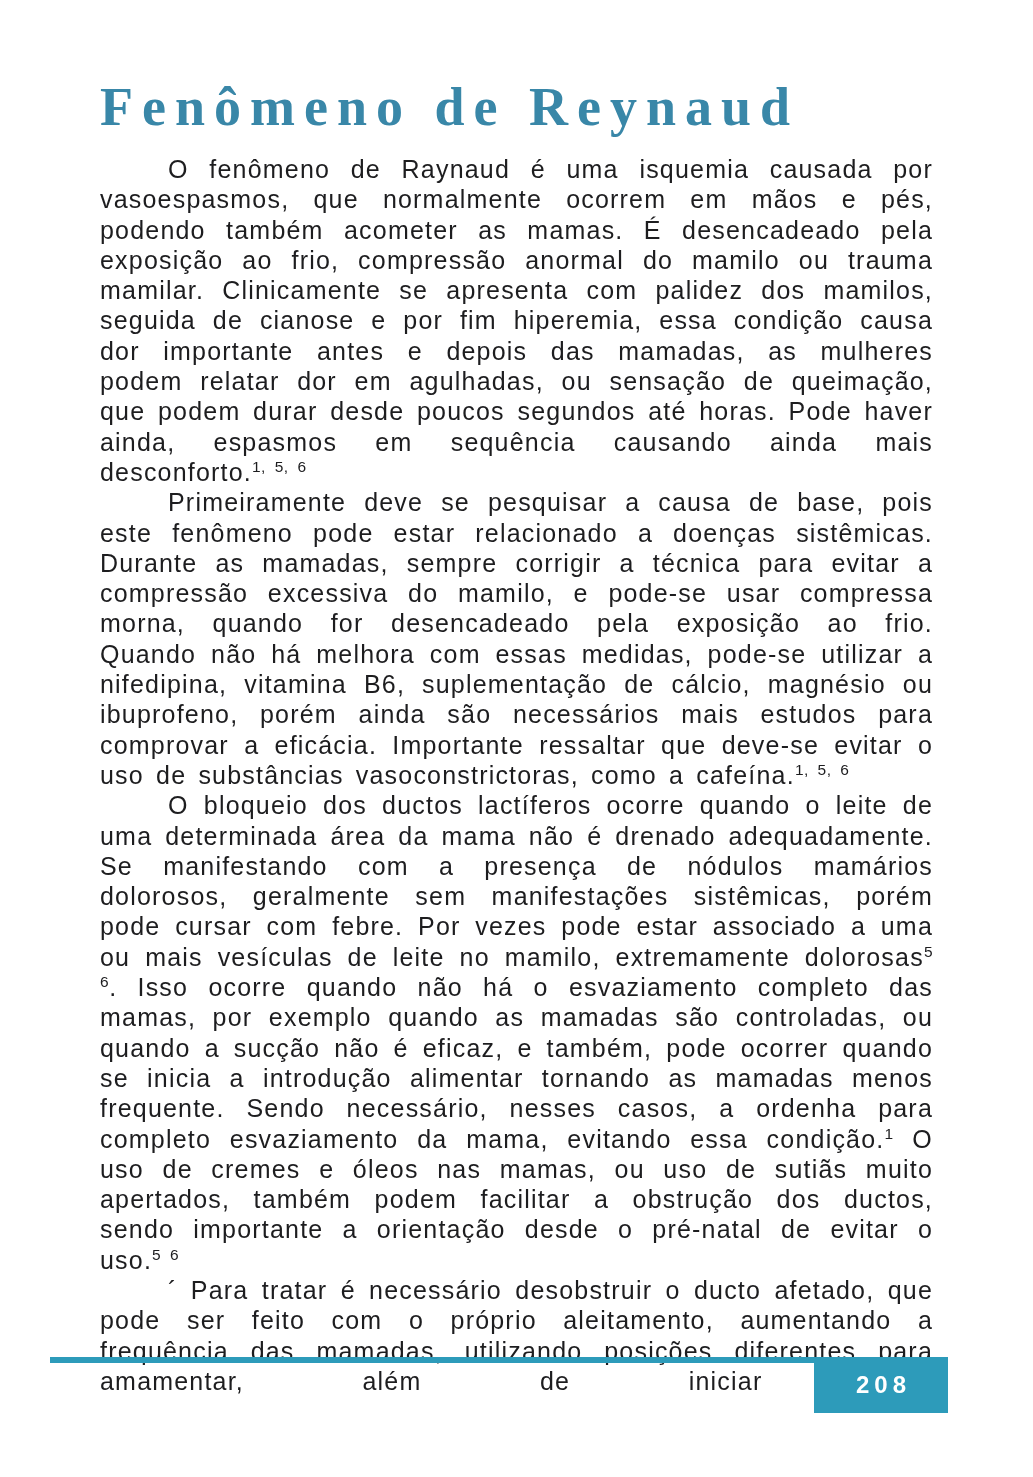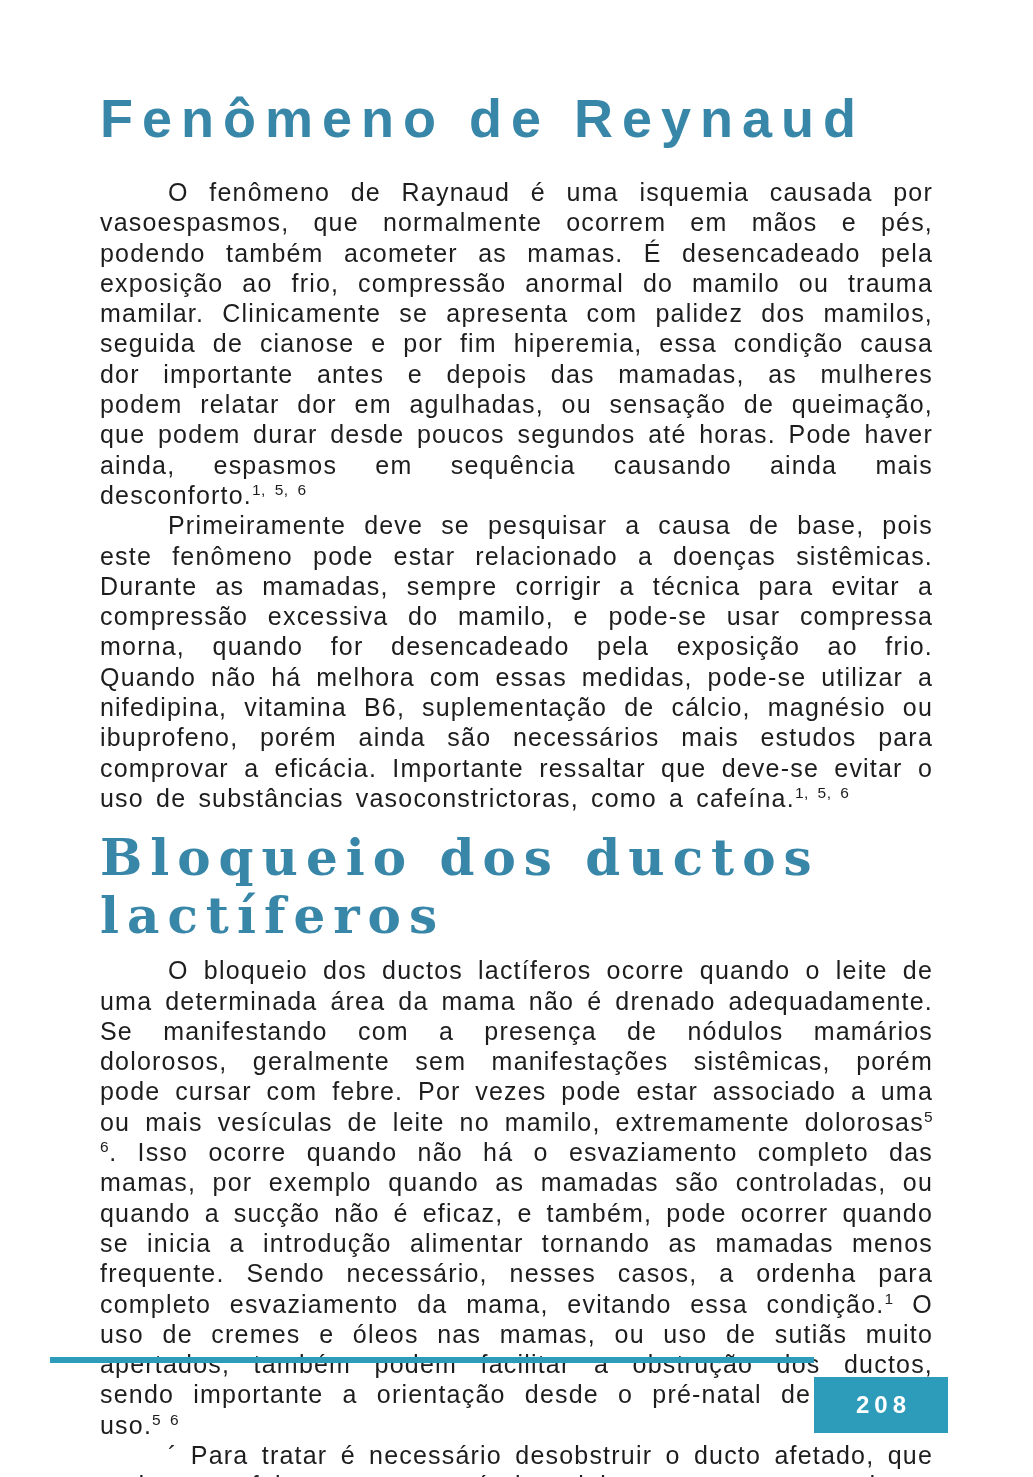--- a/index.html
+++ b/index.html
@@ -16,25 +16,25 @@
     overflow:hidden;
     font-family:"Liberation Sans",sans-serif;
   }
   .content{
     position:absolute;
     top:0;left:0;
     width:833px;
     padding:76px 100px 0 100px;
   }
   h1.doc-heading{
-    font-family:Liberation Sans, sans-serif;
+    font-family:Liberation Serif, serif;
     font-weight:bold;
     color:var(--heading);
     font-size:54px;
-    line-height:85px;
+    line-height:62px;
     letter-spacing:9px;
     margin:0 0 16px 0;
   }
   h2.doc-heading{
     font-family:"DejaVu Serif","Liberation Serif",serif;
     font-weight:bold;
     color:var(--heading);
     font-size:50px;
     line-height:58px;
     letter-spacing:8px;
@@ -69,21 +69,20 @@
   .page-number-badge{
     position:absolute;
     left:814px;
     top:1357px;
     width:134px;
     height:56px;
     background:var(--accent);
     display:flex;
     align-items:center;
     justify-content:center;
-    margin-top:20px;
   }
   .page-number-badge .num{
     color:#ffffff;
     font-weight:bold;
     font-size:24px;
     letter-spacing:5px;
     font-family:"Liberation Sans",sans-serif;
     padding-left:5px; 
   }
 </style>
@@ -92,21 +91,20 @@
 
 <div class="content">
 
   <section>
     <h1 class="doc-heading">Fenômeno de Reynaud</h1>
     <p class="body-par">O fenômeno de Raynaud é uma isquemia causada por vasoespasmos, que normalmente ocorrem em mãos e pés, podendo também acometer as mamas. É desencadeado pela exposição ao frio, compressão anormal do mamilo ou trauma mamilar. Clinicamente se apresenta com palidez dos mamilos, seguida de cianose e por fim hiperemia, essa condição causa dor importante antes e depois das mamadas, as mulheres podem relatar dor em agulhadas, ou sensação de queimação, que podem durar desde poucos segundos até horas. Pode haver ainda, espasmos em sequência causando ainda mais desconforto.<sup>1, 5, 6</sup></p>
     <p class="body-par">Primeiramente deve se pesquisar a causa de base, pois este fenômeno pode estar relacionado a doenças sistêmicas. Durante as mamadas, sempre corrigir a técnica para evitar a compressão excessiva do mamilo, e pode-se usar compressa morna, quando for desencadeado pela exposição ao frio. Quando não há melhora com essas medidas, pode-se utilizar a nifedipina, vitamina B6, suplementação de cálcio, magnésio ou ibuprofeno, porém ainda são necessários mais estudos para comprovar a eficácia. Importante ressaltar que deve-se evitar o uso de substâncias vasoconstrictoras, como a cafeína.<sup>1, 5, 6</sup></p>
   </section>
 
   <section>
-    <h2 class="doc-heading">Bloqueio dos ductos lactíferos</h2>
     <p class="body-par">O bloqueio dos ductos lactíferos ocorre quando o leite de uma determinada área da mama não é drenado adequadamente. Se manifestando com a presença de nódulos mamários dolorosos, geralmente sem manifestações sistêmicas, porém pode cursar com febre. Por vezes pode estar associado a uma ou mais vesículas de leite no mamilo, extremamente dolorosas<sup>5 6</sup>. Isso ocorre quando não há o esvaziamento completo das mamas, por exemplo quando as mamadas são controladas, ou quando a sucção não é eficaz, e também, pode ocorrer quando se inicia a introdução alimentar tornando as mamadas menos frequente. Sendo necessário, nesses casos, a ordenha para completo esvaziamento da mama, evitando essa condição.<sup>1</sup> O uso de cremes e óleos nas mamas, ou uso de sutiãs muito apertados, também podem facilitar a obstrução dos ductos, sendo importante a orientação desde o pré-natal de evitar o uso.<sup>5 6</sup></p>
     <p class="body-par continues">´ Para tratar é necessário desobstruir o ducto afetado, que pode ser feito com o próprio aleitamento, aumentando a frequência das mamadas, utilizando posições diferentes para amamentar, além de iniciar pela</p>
   </section>
 
 </div>
 
 <div class="footer-rule"></div>
 
 <div class="page-number-badge">
   <span class="num">208</span>

